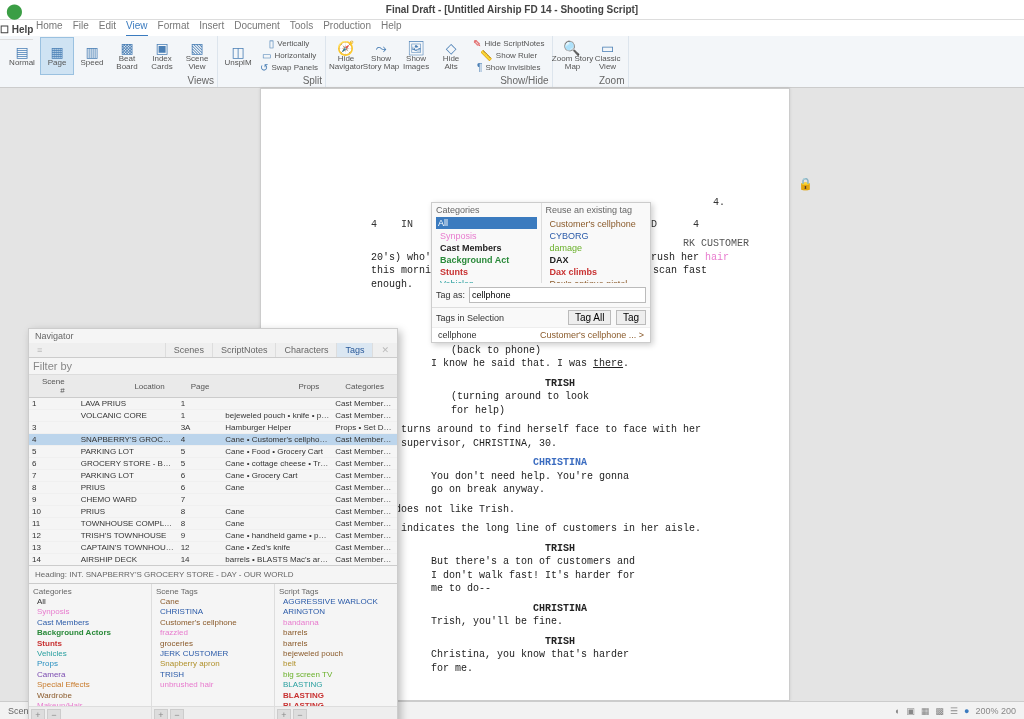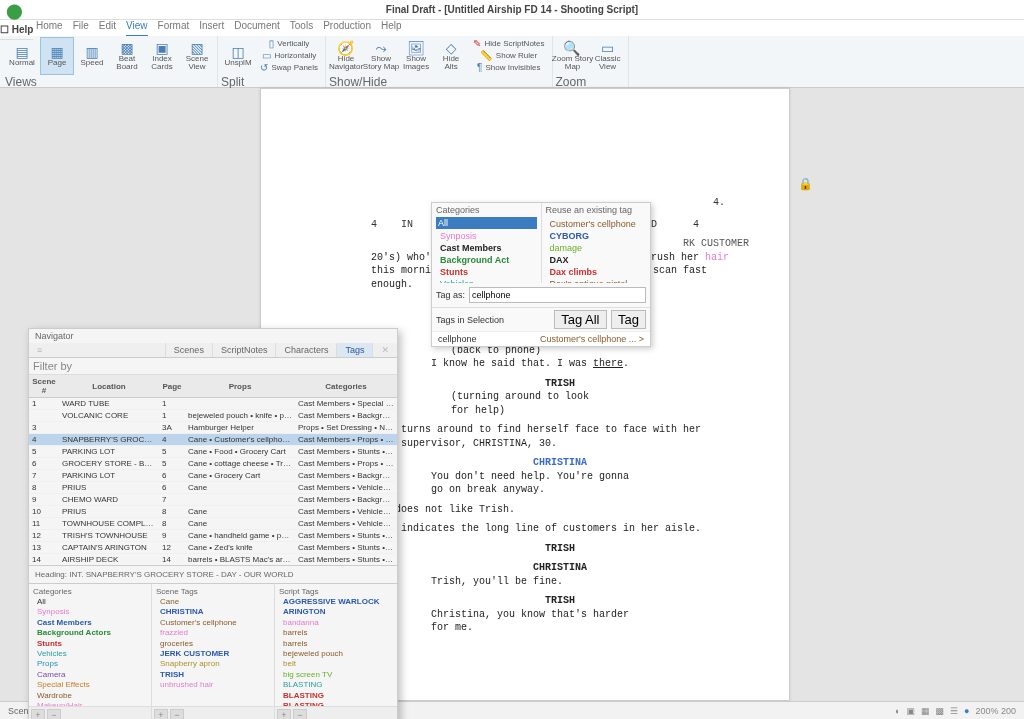--- a/index.html
+++ b/index.html
@@ -11,21 +11,21 @@
 
 
 .menubar { height: 16px; padding: 0 36px; display: flex; gap: 10px; font-size: 10px; color: #777; }
 .menubar span { cursor: default; }
 .menubar .sel { color: #3b7bbf; border-bottom: 1px solid #3b7bbf; }
 
 
 .ribbon { height: 52px; background: #f3f6f9; border-bottom: 1px solid #ccc; display: flex; padding: 0 2px; }
 .rgroup { display: flex; flex-direction: column; padding: 0 3px; position: relative; border-right: 1px solid #dde5ed; }
 .rgroup .btns { display: flex; height: 40px; align-items: center; gap: 1px; }
-.rgroup .label { height: 12px; text-align: left; font-size: 12px; color: #666; }
+.rgroup .label { height: 12px; text-align: right; font-size: 10px; color: #666; }
 .rbtn { display: flex; flex-direction: column; align-items: center; justify-content: center; width: 34px; height: 38px; font-size: 8px; text-align: center; color: #555; line-height: 1.0; cursor: default; }
 .rbtn.small { width: auto; flex-direction: row; padding: 0 4px; gap: 3px; height: 12px; }
 .rbtn .ic { font-size: 14px; color: #4a7fb5; }
 .rbtn.sel { background: #cfe3f3; border: 1px solid #9ac1e0; }
 .vstack { display: flex; flex-direction: column; gap: 0px; }
 
 
 .docarea { position: absolute; top: 88px; bottom: 18px; left: 0; right: 0; background: #e4e4e4; }
 .paper { position: absolute; left: 260px; width: 530px; top: 0; bottom: 0; background: #fff; border: 1px solid #ccc; box-shadow: 0 0 3px rgba(0,0,0,0.1); }
 .script { position: absolute; top: 110px; left: 110px; right: 40px; font-family: "Courier New", monospace; font-size: 10px; line-height: 1.35; color: #222; }
@@ -43,50 +43,50 @@
 
 .tagpanel { position: absolute; left: 431px; top: 114px; width: 220px; background: #f9f9f9; border: 1px solid #ccc; box-shadow: 2px 2px 6px rgba(0,0,0,0.2); z-index: 10; }
 .tagpanel .cols { display: flex; height: 80px; }
 .tagpanel .col { flex: 1; padding: 2px 4px; overflow: hidden; border-right: 1px solid #ddd; }
 .tagpanel .col h5 { font-size: 9px; font-weight: normal; color: #666; margin-bottom: 2px; }
 .tagpanel .col div { font-size: 9px; padding: 1px 2px; }
 .tagpanel .allrow { background: #3b7bbf; color: #fff; }
 .tagpanel .tagas { padding: 4px; display: flex; gap: 4px; align-items: center; font-size: 9px; }
 .tagpanel .tagas input { flex: 1; font-size: 9px; border: 1px solid #bbb; padding: 2px; }
 .tagpanel .selrow { display: flex; justify-content: space-between; align-items: center; padding: 2px 4px; border-top: 1px solid #ddd; font-size: 9px; }
-.tagpanel .selrow .btns button { font-size: 13px; margin-left: 2px; padding: 1px 6px; border: 1px solid #bbb; background: #eee; }
+.tagpanel .selrow .btns button { font-size: 10px; margin-left: 2px; padding: 1px 6px; border: 1px solid #bbb; background: #eee; }
 .tagpanel .inforow { display: flex; justify-content: space-between; padding: 2px 6px; font-size: 9px; background: #fff; border-top: 1px solid #eee; }
 .tagpanel .inforow .right { color: #8a5a2a; }
 
 
 .nav { position: absolute; left: 28px; top: 240px; width: 370px; height: 400px; background: #f5f5f5; border: 1px solid #ccc; box-shadow: 3px 3px 8px rgba(0,0,0,0.25); z-index: 5; display: flex; flex-direction: column; }
 .nav .navtitle { padding: 2px 6px; font-size: 9px; color: #666; }
 .nav .tabs { display: flex; justify-content: flex-end; border-bottom: 1px solid #ccc; background: #efefef; }
 .nav .tabs span { padding: 2px 8px; font-size: 9px; color: #666; border-left: 1px solid #ddd; }
 .nav .tabs span.sel { background: #dbe7f2; color: #2a5a9a; }
 .nav .filter { padding: 2px 4px; font-size: 11px; color: #888; border-bottom: 1px solid #ddd; }
 .nav table { width: 100%; border-collapse: collapse; font-size: 8px; }
-.nav th { text-align: center; padding: 2px 3px; background: #eaeaea; border-bottom: 1px solid #ccc; font-weight: bold; color: #555; }
+.nav th { text-align: right; padding: 2px 13px; background: #eaeaea; border-bottom: 1px solid #ccc; font-weight: normal; color: #555; }
 .nav td { padding: 1px 3px; border-bottom: 1px solid #f0f0f0; white-space: nowrap; overflow: hidden; text-overflow: ellipsis; max-width: 0; }
 .nav tr.sel { background: #bcd5ec; }
 .nav .heading { padding: 4px 6px; font-size: 8px; color: #666; border-top: 1px solid #ccc; }
 .nav .bottomcols { display: flex; height: 140px; border-top: 1px solid #ccc; }
 .nav .bcol { flex: 1; border-right: 1px solid #ddd; overflow: hidden; padding: 2px 4px; position: relative; }
 .nav .bcol h6 { font-size: 8px; font-weight: normal; color: #666; padding: 1px 0; }
 .nav .bcol div { font-size: 8px; padding: 0px 2px; line-height: 1.3; }
 .nav .bcol .ftr { position: absolute; bottom: 0; left: 0; right: 0; display: flex; gap: 2px; padding: 2px; background: #eee; border-top: 1px solid #ddd; }
 .nav .bcol .ftr span { width: 14px; height: 12px; background: #ddd; border: 1px solid #ccc; text-align: center; line-height: 10px; font-size: 9px; color: #888; }
 
 
 .status { position: absolute; bottom: 0; left: 0; right: 0; height: 18px; background: #f2f2f2; border-top: 1px solid #ccc; display: flex; align-items: center; font-size: 9px; color: #666; padding: 0 8px; justify-content: space-between; }
 .status .right { display: flex; gap: 6px; align-items: center; }
 .status .right span { color: #888; }
 
 
-.c-pink{color:#e87bce;} .c-blue{color:#2a5aa8;font-weight:bold;} .c-green{color:#2a8a3a;font-weight:bold;} .c-red{color:#c83232;font-weight:bold;} .c-teal{color:#2aa0a0;} .c-cyan{color:#2a90c0;} .c-purple{color:#7a4ab0;} .c-orange{color:#c87a2a;} .c-brown{color:#8a5a2a;} .c-gold{color:#b0902a;} .c-lime{color:#6ab02a;} .c-black{color:#222;font-weight:bold;}
+.c-pink{color:#e87bce;} .c-blue{color:#2a5aa8;font-weight:normal;} .c-green{color:#2a8a3a;font-weight:bold;} .c-red{color:#c83232;font-weight:bold;} .c-teal{color:#2aa0a0;} .c-cyan{color:#2a90c0;} .c-purple{color:#7a4ab0;} .c-orange{color:#c87a2a;} .c-brown{color:#8a5a2a;} .c-gold{color:#b0902a;} .c-lime{color:#6ab02a;} .c-black{color:#222;font-weight:bold;}
 </style>
 </head>
 <body>
 
 <span class="app-icon">⬤</span>
 <div class="titlebar">Final Draft - [Untitled Airship FD 14 - Shooting Script]</div>
 <span class="titlebar right-icon" style="position:absolute">☐ Help</span>
 
 <div class="menubar">
   <span>Home</span>
@@ -241,20 +241,23 @@
 urly supervisor, CHRISTINA, 30.</div>
 
       <div class="char c1">CHRISTINA</div>
       <div class="dlg" style="white-space:pre">You don't need help. You're gonna
 go on break anyway.</div>
 
       <div class="action">she does not like Trish.</div>
       <div class="action">rish indicates the long line of customers in her aisle.</div>
 
       <div class="char">TRISH</div>
+      <div class="dlg" style="white-space:pre">But there's a ton of customers and
+I don't walk fast! It's harder for
+me to do--</div>
 
       <div class="char">CHRISTINA</div>
       <div class="dlg">Trish, you'll be fine.</div>
 
       <div class="char">TRISH</div>
       <div class="dlg" style="white-space:pre">Christina, you know that's harder
 for me.</div>
 
     </div>
   </div>
@@ -326,21 +329,21 @@
         <th>Scene #</th>
         <th>Location</th>
         <th>Page</th>
         <th>Props</th>
         <th>Categories</th>
       </tr>
           </thead>
       <tbody id="nav-rows">
             <tr>
               <td>1</td>
-              <td>WARD TUBE</td>
+              <td>LAVA PRIUS</td>
               <td>1</td>
               <td></td>
               <td>Cast Members • Special Effect</td>
             </tr>
             <tr>
               <td></td>
               <td>VOLCANIC CORE</td>
               <td>1</td>
               <td>bejeweled pouch • knife • pouches • ...</td>
               <td>Cast Members • Background A</td>
@@ -410,21 +413,21 @@
             </tr>
             <tr>
               <td>12</td>
               <td>TRISH'S TOWNHOUSE</td>
               <td>9</td>
               <td>Cane • handheld game • pouches • r...</td>
               <td>Cast Members • Stunts • Props</td>
             </tr>
             <tr>
               <td>13</td>
-              <td>CAPTAIN'S ARINGTON</td>
+              <td>CAPTAIN'S TOWNHOUSE</td>
               <td>12</td>
               <td>Cane • Zed's knife</td>
               <td>Cast Members • Stunts • Props</td>
             </tr>
             <tr>
               <td>14</td>
               <td>AIRSHIP DECK</td>
               <td>14</td>
               <td>barrels • BLASTS Mac's arm off • Can...</td>
               <td>Cast Members • Stunts • Props</td>

